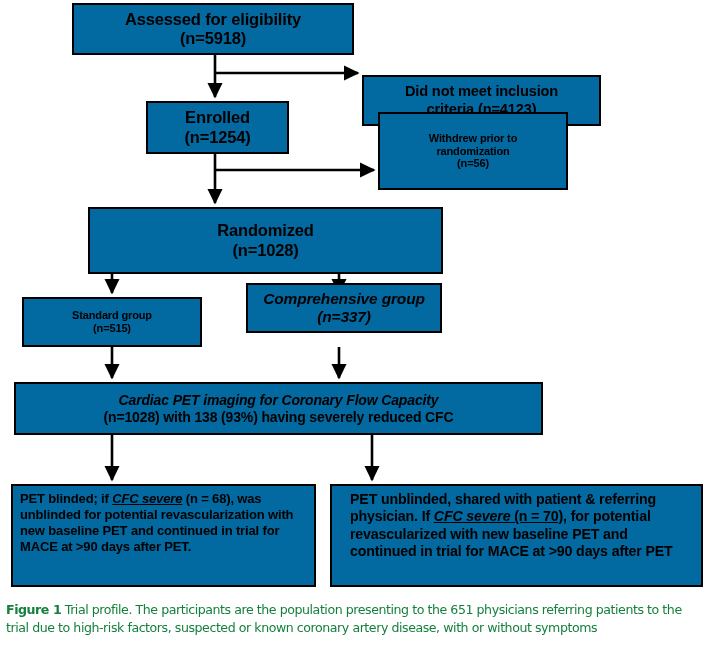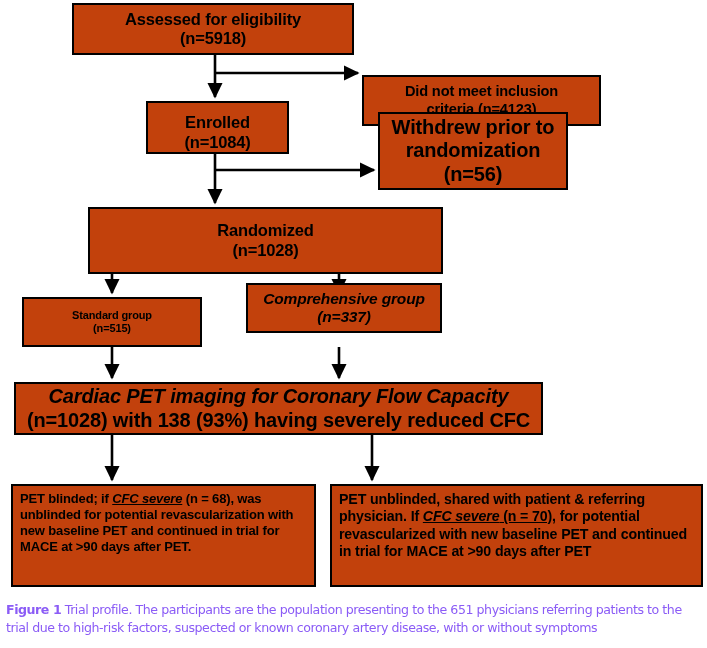--- a/index.html
+++ b/index.html
@@ -8,55 +8,55 @@
     font-family:"Liberation Sans","DejaVu Sans",sans-serif;
     color:#000000;
     -webkit-font-smoothing:antialiased;
   }
   #flow{position:absolute;left:0;top:0;width:707px;height:597px;}
   #arrows{position:absolute;left:0;top:0;width:707px;height:597px;pointer-events:none;}
 
   .node{
     position:absolute;
     box-sizing:border-box;
-    background:#c2410c;
+    background:#0369a1;
     border:2.5px solid #000000;
     display:flex;
     align-items:center;
     justify-content:center;
     text-align:center;
     font-weight:bold;
     line-height:1.18;
     letter-spacing:-0.15px;
   }
   .node .txt{display:block;width:100%;padding:0 4px;}
 
   
   #n-assessed   {left:72px;  top:3px;   width:282px; height:52px;  font-size:16.5px;}
   #n-excluded   {left:362px; top:47px;  width:239px; height:51px;  font-size:14.6px;margin-top:28px;}
-  #n-enrolled   {left:146px; top:101px; width:143px; height:53px;  font-size:16.5px;align-items:flex-end;}
-  #n-withdrew   {left:378px; top:112px; width:190px; height:78px;  font-size:20px;}
+  #n-enrolled   {left:146px; top:101px; width:143px; height:53px;  font-size:16.5px;}
+  #n-withdrew   {left:378px; top:112px; width:190px; height:78px;  font-size:11px;}
   #n-randomized {left:88px;  top:207px; width:355px; height:67px;  font-size:16.5px;}
   #n-standard   {left:22px;  top:297px; width:180px; height:50px;  font-size:11px;}
   #n-comprehensive{left:246px;top:283px;width:196px; height:50px;  font-size:15.5px;font-style:italic;}
-  #n-pet        {left:14px;  top:382px; width:529px; height:53px;  font-size:20px;}
+  #n-pet        {left:14px;  top:382px; width:529px; height:53px;  font-size:14px;}
   #n-blinded    {left:11px;  top:484px; width:305px; height:103px; font-size:13px;
                  align-items:flex-start;justify-content:flex-start;text-align:left;}
   #n-unblinded  {left:330px; top:484px; width:373px; height:103px; font-size:14.2px;
-                 align-items:flex-start;justify-content:flex-start;text-align:left;}
+                 align-items:flex-start;justify-content:flex-start;text-align:left;padding-left:11px;}
   #n-blinded .txt, #n-unblinded .txt{padding:5px 6px 0 7px;line-height:1.22;}
 
   .ital{font-style:italic;}
   .italu{font-style:italic;text-decoration:underline;}
   .u{text-decoration:underline;}
 
   #caption{
     position:absolute;left:0;top:601px;width:707px;
     font-family:"DejaVu Sans","Liberation Sans",sans-serif;
-    font-size:12.6px;line-height:1.42;color:#8b5cf6;
+    font-size:12.6px;line-height:1.42;color:#15803d;
     padding:0 4px 0 6px;box-sizing:border-box;
     letter-spacing:-0.45px;
   }
   #caption b{font-weight:bold;}
 </style>
 </head>
 <body>
 
 <div id="flow">
 
@@ -97,21 +97,21 @@
   <div class="node" id="n-excluded">
     <span class="txt">
       <span>Did not meet inclusion</span><br>
       <span>criteria (n=4123)</span>
     </span>
   </div>
 
   <div class="node" id="n-enrolled">
     <span class="txt">
       <span>Enrolled</span><br>
-      <span>(n=1084)</span>
+      <span>(n=1254)</span>
     </span>
   </div>
 
   <div class="node" id="n-withdrew">
     <span class="txt">
       <span>Withdrew prior to</span><br>
       <span>randomization</span><br>
       <span>(n=56)</span>
     </span>
   </div>

